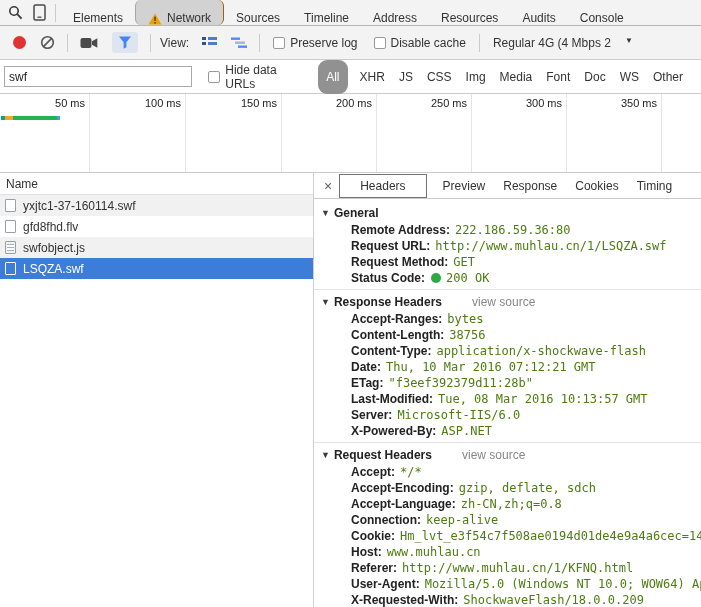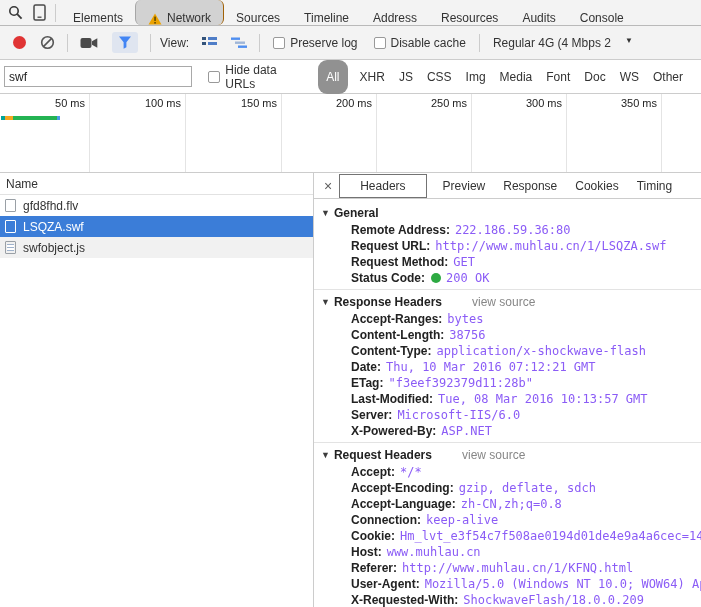--- a/index.html
+++ b/index.html
@@ -72,21 +72,21 @@
   .dtab.active { border:1px solid #737373; padding:4px 20px; margin:0 7px 0 2px; background:#fff; }
   .dbody { flex:1; overflow:hidden; background:#fff; padding-top:2px; }
   .section { padding:3px 0 3px; }
   .section + .section { border-top:1px solid #e3e3e3; }
   .sec-title { height:18px; display:flex; align-items:center; padding-left:7px; cursor:pointer; }
   .sec-title .tri { font-size:9px; color:#3c3c3c; margin-right:4px; }
   .sec-title .stitle { font-weight:700; color:#222; }
   .view-source { color:#878787; margin-left:30px; font-weight:400; cursor:pointer; }
   .hline { height:16px; line-height:16px; padding-left:37px; white-space:nowrap; overflow:hidden; }
   .hname { font-weight:700; color:#222; margin-right:5px; }
-  .hval { font-family:"DejaVu Sans Mono","Liberation Mono",monospace; font-size:12px; color:#8b5cf6; }
+  .hval { font-family:"DejaVu Sans Mono","Liberation Mono",monospace; font-size:12px; color:#4d7c0f; }
   .status-dot { display:inline-block; width:10px; height:10px; border-radius:50%;
                 background:#2da942; margin:0 5px 0 1px; vertical-align:-1px; }
 </style>
 </head>
 <body>
 
 <div class="devtools">
 
   <div class="tabbar">
     <div class="tabbar-icons">
@@ -230,31 +230,35 @@
         <span style="width: 8px; background: rgb(245, 166, 35);"></span>
         <span style="width: 44px; background: rgb(36, 179, 83);"></span>
         <span style="width: 3px; background: rgb(74, 155, 232);"></span>
       </span>
   </div>
 
   <div class="content">
 
     <div class="left-panel">
       <div class="list-header">Name</div>
+      <div class="lrow striped">
+        <span class="ficon"></span>
+        <span>yxjtc1-37-160114.swf</span>
+      </div>
       <div class="lrow">
         <span class="ficon"></span>
         <span>gfd8fhd.flv</span>
       </div>
+      <div class="lrow striped">
+        <span class="ficon script"></span>
+        <span>swfobject.js</span>
+      </div>
       <div class="lrow selected">
         <span class="ficon"></span>
         <span>LSQZA.swf</span>
-      </div>
-      <div class="lrow striped">
-        <span class="ficon script"></span>
-        <span>swfobject.js</span>
       </div>
     </div>
 
     <div class="right-panel">
       <div class="dtabs">
         <span class="dclose">×</span>
         <span class="dtab active">Headers</span>
         <span class="dtab">Preview</span>
         <span class="dtab">Response</span>
         <span class="dtab">Cookies</span>

